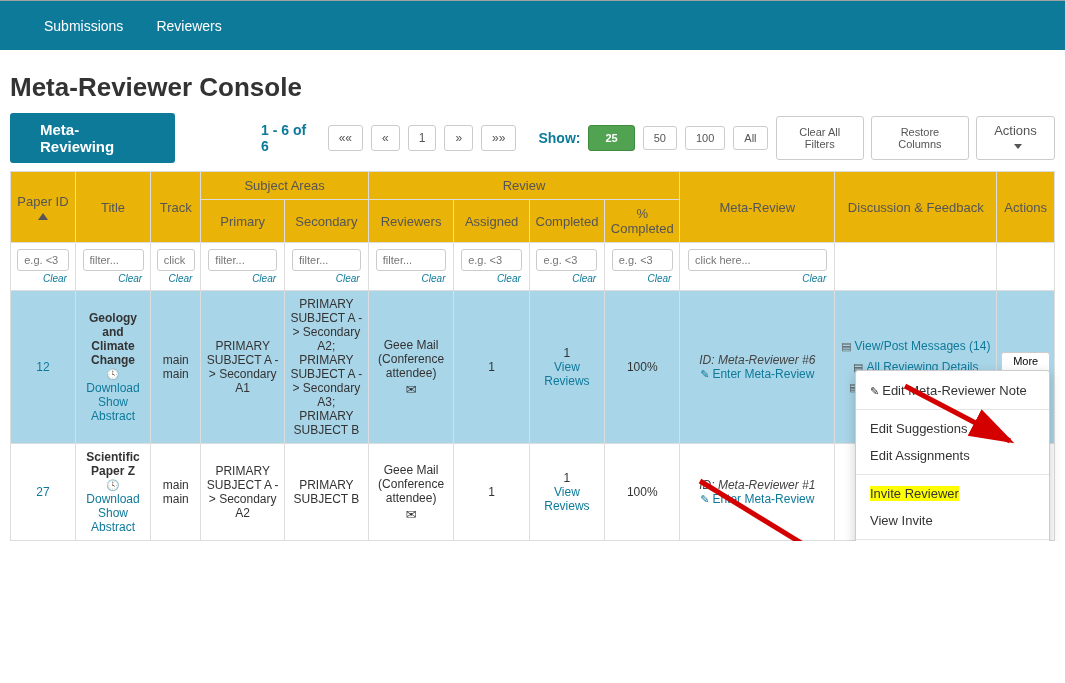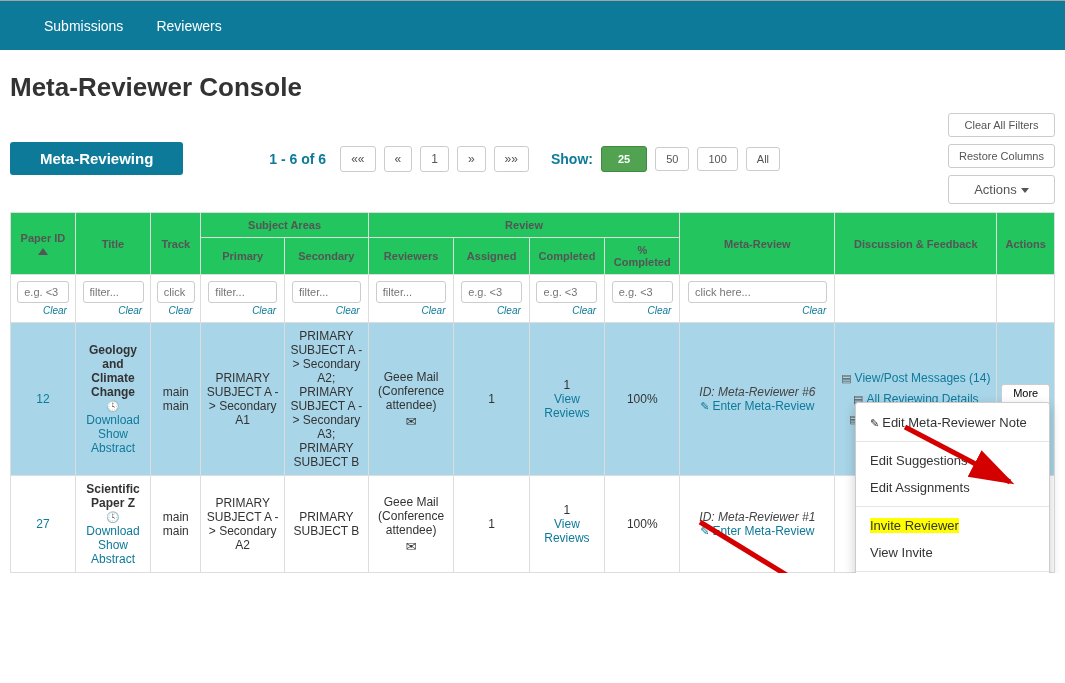--- a/index.html
+++ b/index.html
@@ -14,25 +14,25 @@
 h1 { font-size: 26px; font-weight: bold; color: #333; margin: 12px 0 10px 0; }
 .instructions { font-size: 13px; color: #333; margin-bottom: 20px; }
 .instructions a { color: #0e7a9a; text-decoration: none; }
 .toolbar { display: flex; align-items: center; gap: 8px; margin-bottom: 8px; }
 .tab-active { background: #0e7a9a; color: #fff; font-weight: bold; font-size: 15px; padding: 8px 30px; border-radius: 3px; }
 .page-info { color: #0e7a9a; font-weight: bold; font-size: 14px; margin: 0 6px 0 78px; }
 .btn { border: 1px solid #ccc; background: #fff; border-radius: 3px; padding: 5px 10px; font-size: 11px; cursor: pointer; color: #555; }
 .btn-page { padding: 5px 10px; font-size: 12px; }
 .show-lbl { color: #0e7a9a; font-weight: bold; font-size: 14px; margin-left: 14px; }
 .btn-green { background: #51a351; color: #fff; border: 1px solid #3e8b3e; font-weight: bold; padding: 6px 16px; }
-.toolbar-right { margin-left: auto; display: flex; gap: 7px; flex-direction: column; }
+.toolbar-right { margin-left: auto; display: flex; gap: 7px; }
 .btn-actions { padding: 6px 14px; font-size: 13px; }
 table.grid { border-collapse: collapse; width: 100%; table-layout: fixed; }
 table.grid th, table.grid td { border: 1px solid #ddd; padding: 6px 4px; vertical-align: middle; text-align: center; font-size: 12px; }
-table.grid thead th { background: #22c55e; color: #555; font-weight: bold; font-size: 11px; }
+table.grid thead th { background: #eab308; color: #555; font-weight: normal; font-size: 13px; }
 .th-sort::after { content: ""; display:block; width:0; height:0; border-left:5px solid transparent; border-right:5px solid transparent; border-bottom:7px solid #555; margin: 4px auto 0; }
 .filter-row td { background: #fff; vertical-align: top; }
 .filter-input { width: 92%; border: 1px solid #ccc; border-radius: 3px; padding: 4px 6px; font-size: 11px; color: #888; }
 .clear-link { display: block; text-align: right; font-size: 10px; font-style: italic; color: #0e7a9a; margin-top: 2px; padding-right: 4px; }
 tr.row-blue td { background: #a9d5e8; }
 tr.row-white td { background: #fff; }
 .cell-link { color: #0e7a9a; text-decoration: none; }
 .title-cell { text-align: left; font-size: 12px; }
 .title-cell b { color: #333; }
 .subj-cell { color: #333; font-size: 12px; }

